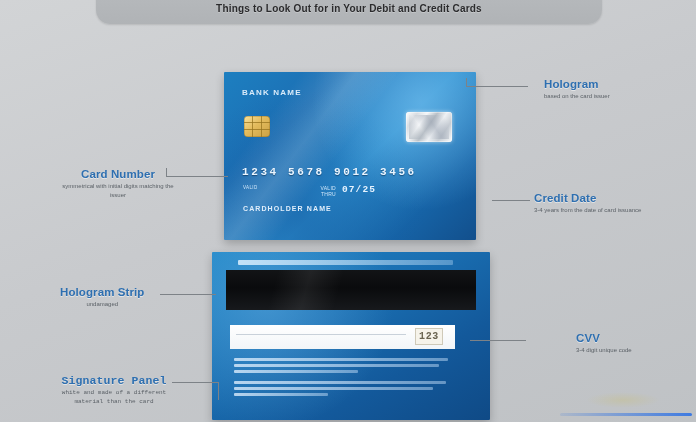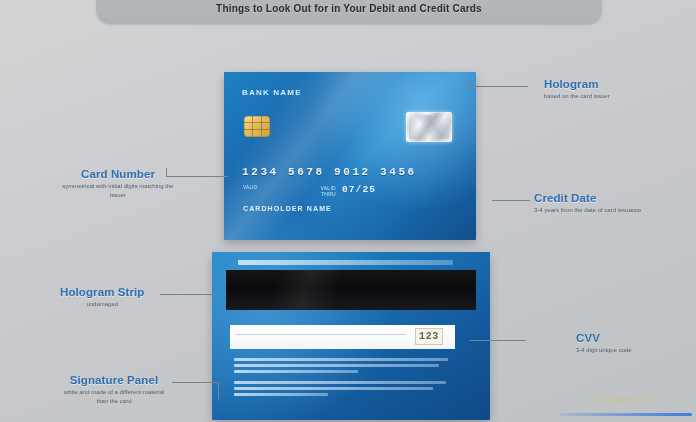--- a/index.html
+++ b/index.html
@@ -221,19 +221,19 @@
 <div class="lbl left" style="left:62px;top:168px;">
   <div class="t">Card Number</div>
   <div class="s">symmetrical with initial digits matching the issuer</div>
 </div>
 
 <div class="lbl left" style="left:60px;top:286px;">
   <div class="t">Hologram Strip</div>
   <div class="s">undamaged</div>
 </div>
 
-<div class="lbl left" style="left:58px;top:374px;">
+<div class="lbl left" style="left:58px;top:374px;font-family:Liberation Mono, monospace;">
   <div class="t">Signature Panel</div>
   <div class="s">white and made of a different material than the card</div>
 </div>
 
 <div class="accent-glow"></div>
 <div class="accent-bar"></div>
 
 </body></html>

